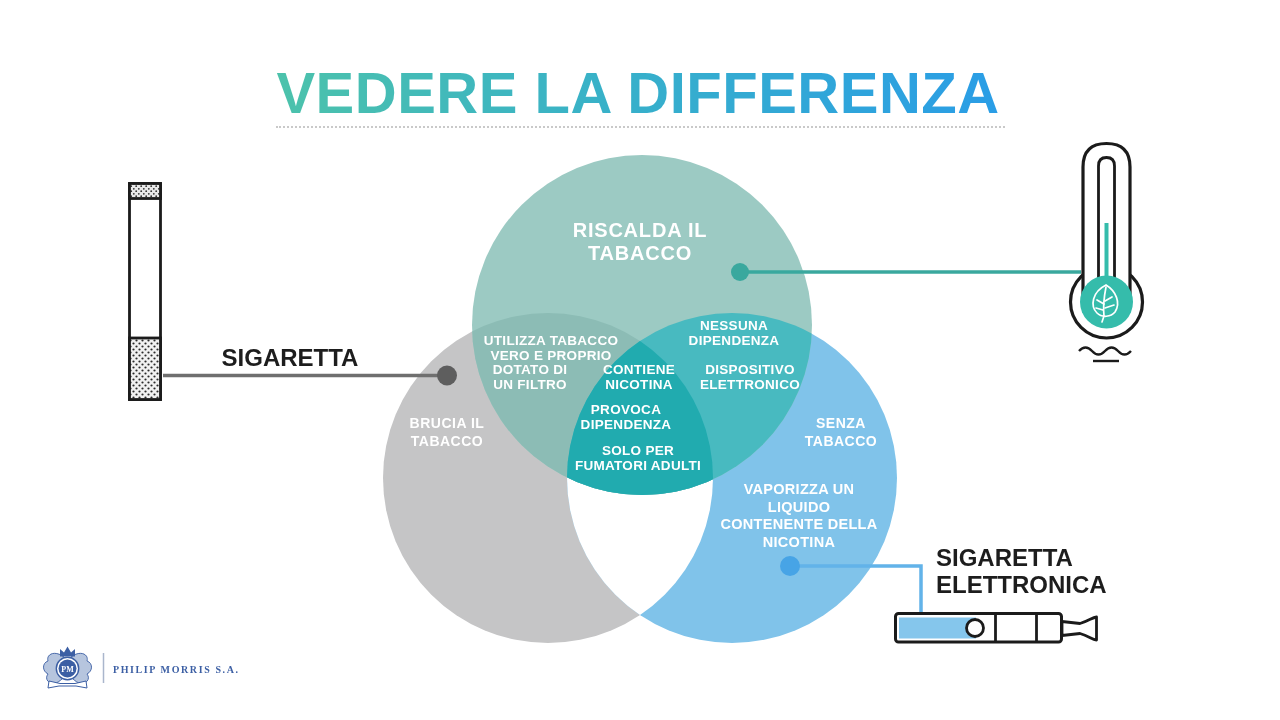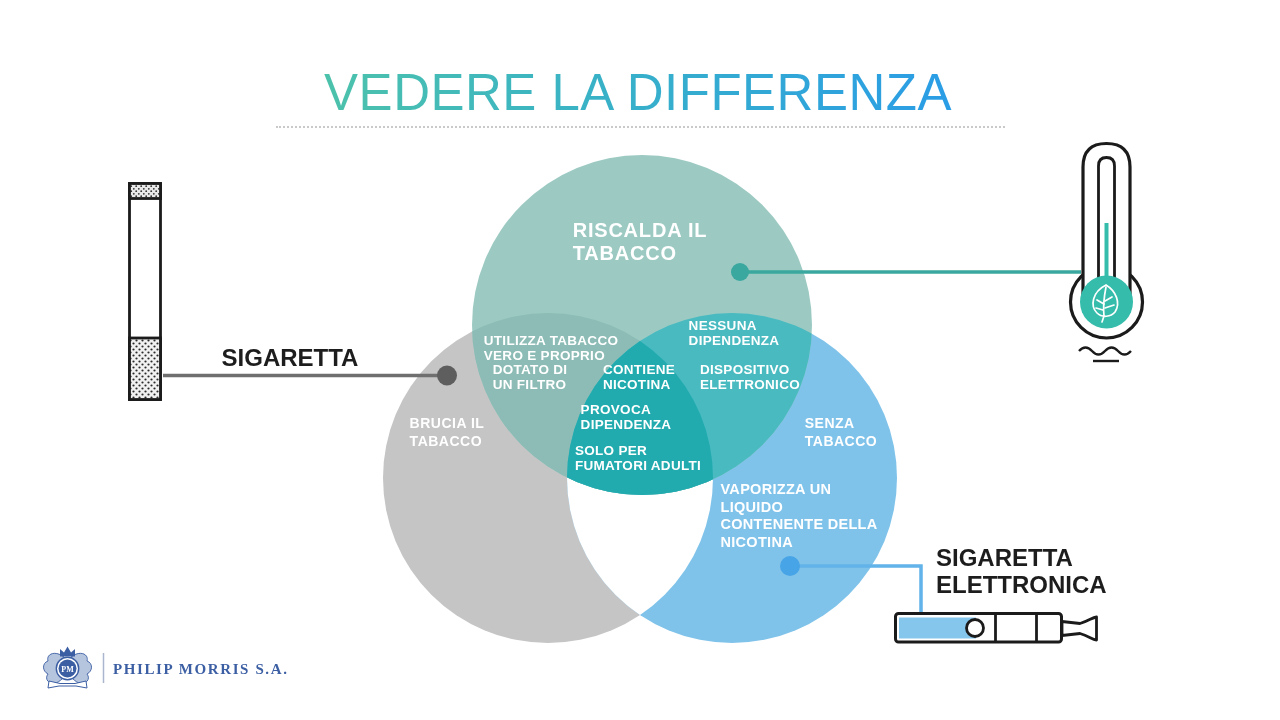--- a/index.html
+++ b/index.html
@@ -1,35 +1,35 @@
 <!DOCTYPE html>
 <html><head>
 <meta charset="utf-8">
 <style>
   html,body{margin:0;padding:0;background:#ffffff;}
   .stage{position:relative;width:1280px;height:720px;overflow:hidden;background:#fff;
          font-family:"Liberation Sans","DejaVu Sans",sans-serif;}
   .stage svg.art{position:absolute;left:0;top:0;z-index:1;}
   .ov{position:absolute;z-index:2;}
   .title{left:638px;top:92px;transform:translate(-50%,-50%);
-         font-size:51px;font-weight:400;letter-spacing:.5px;white-space:nowrap;
+         font-size:58px;font-weight:700;letter-spacing:.5px;white-space:nowrap;
          background:linear-gradient(90deg,#4cc2ab 0%,#38b1c8 45%,#2a9de6 100%);
          -webkit-background-clip:text;background-clip:text;color:transparent;}
   .dotted-rule{left:276px;top:126px;width:729px;height:0;border-top:2.5px dotted #c9c9c9;}
-  .vt{transform:translate(-50%,-50%);color:#ffffff;font-weight:700;
+  .vt{transform:translate(-50%,-50%);color:#ffffff;font-weight:700;text-align:center;
       white-space:pre-line;letter-spacing:.3px;}
   .vt.sm{font-size:13.5px;line-height:14.5px;}
   .vt.md{font-size:14px;line-height:17.5px;letter-spacing:.5px;}
   .vt.lg{font-size:20px;line-height:23px;letter-spacing:.8px;}
   .vt.note{font-size:14.5px;line-height:17.5px;}
   .callout{color:#1d1d1d;font-weight:700;font-size:24px;line-height:27px;white-space:pre-line;}
   .callout.center{transform:translate(-50%,-50%);text-align:center;}
   .callout.lefty{transform:translate(0,-50%);text-align:left;}
   .brand{transform:translate(0,-50%);font-family:"Liberation Serif","DejaVu Serif",serif;
-         font-weight:700;font-size:15px;letter-spacing:1.6px;color:#3c5fa4;white-space:nowrap;}
+         font-weight:700;font-size:10px;letter-spacing:1.6px;color:#3c5fa4;white-space:nowrap;}
 </style>
 </head>
 <body>
 
 <div class="stage">
 
   <svg class="art" width="1280" height="720" viewBox="0 0 1280 720">
     <defs>
       <clipPath id="cTop">
           <circle cx="642" cy="325" r="170"></circle>

